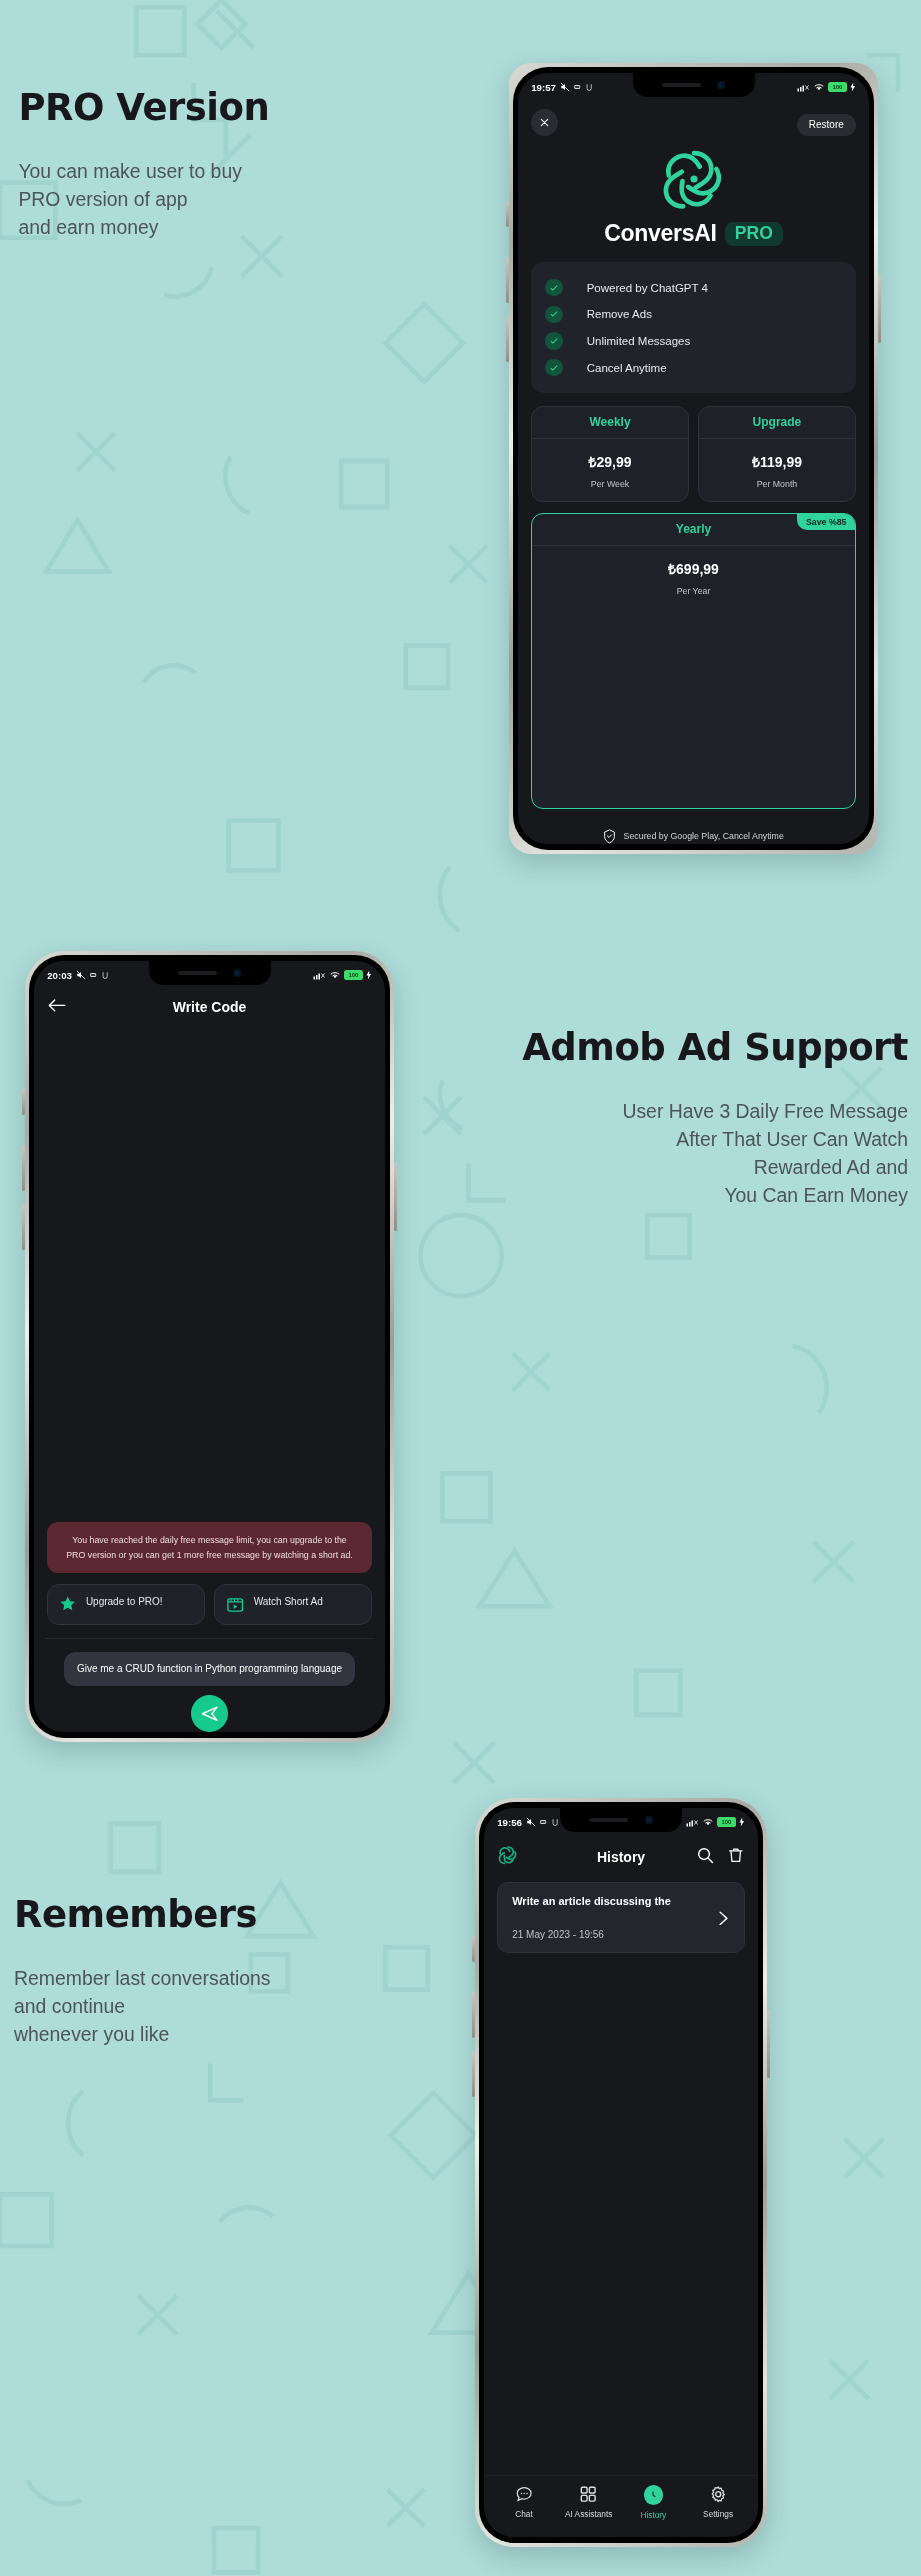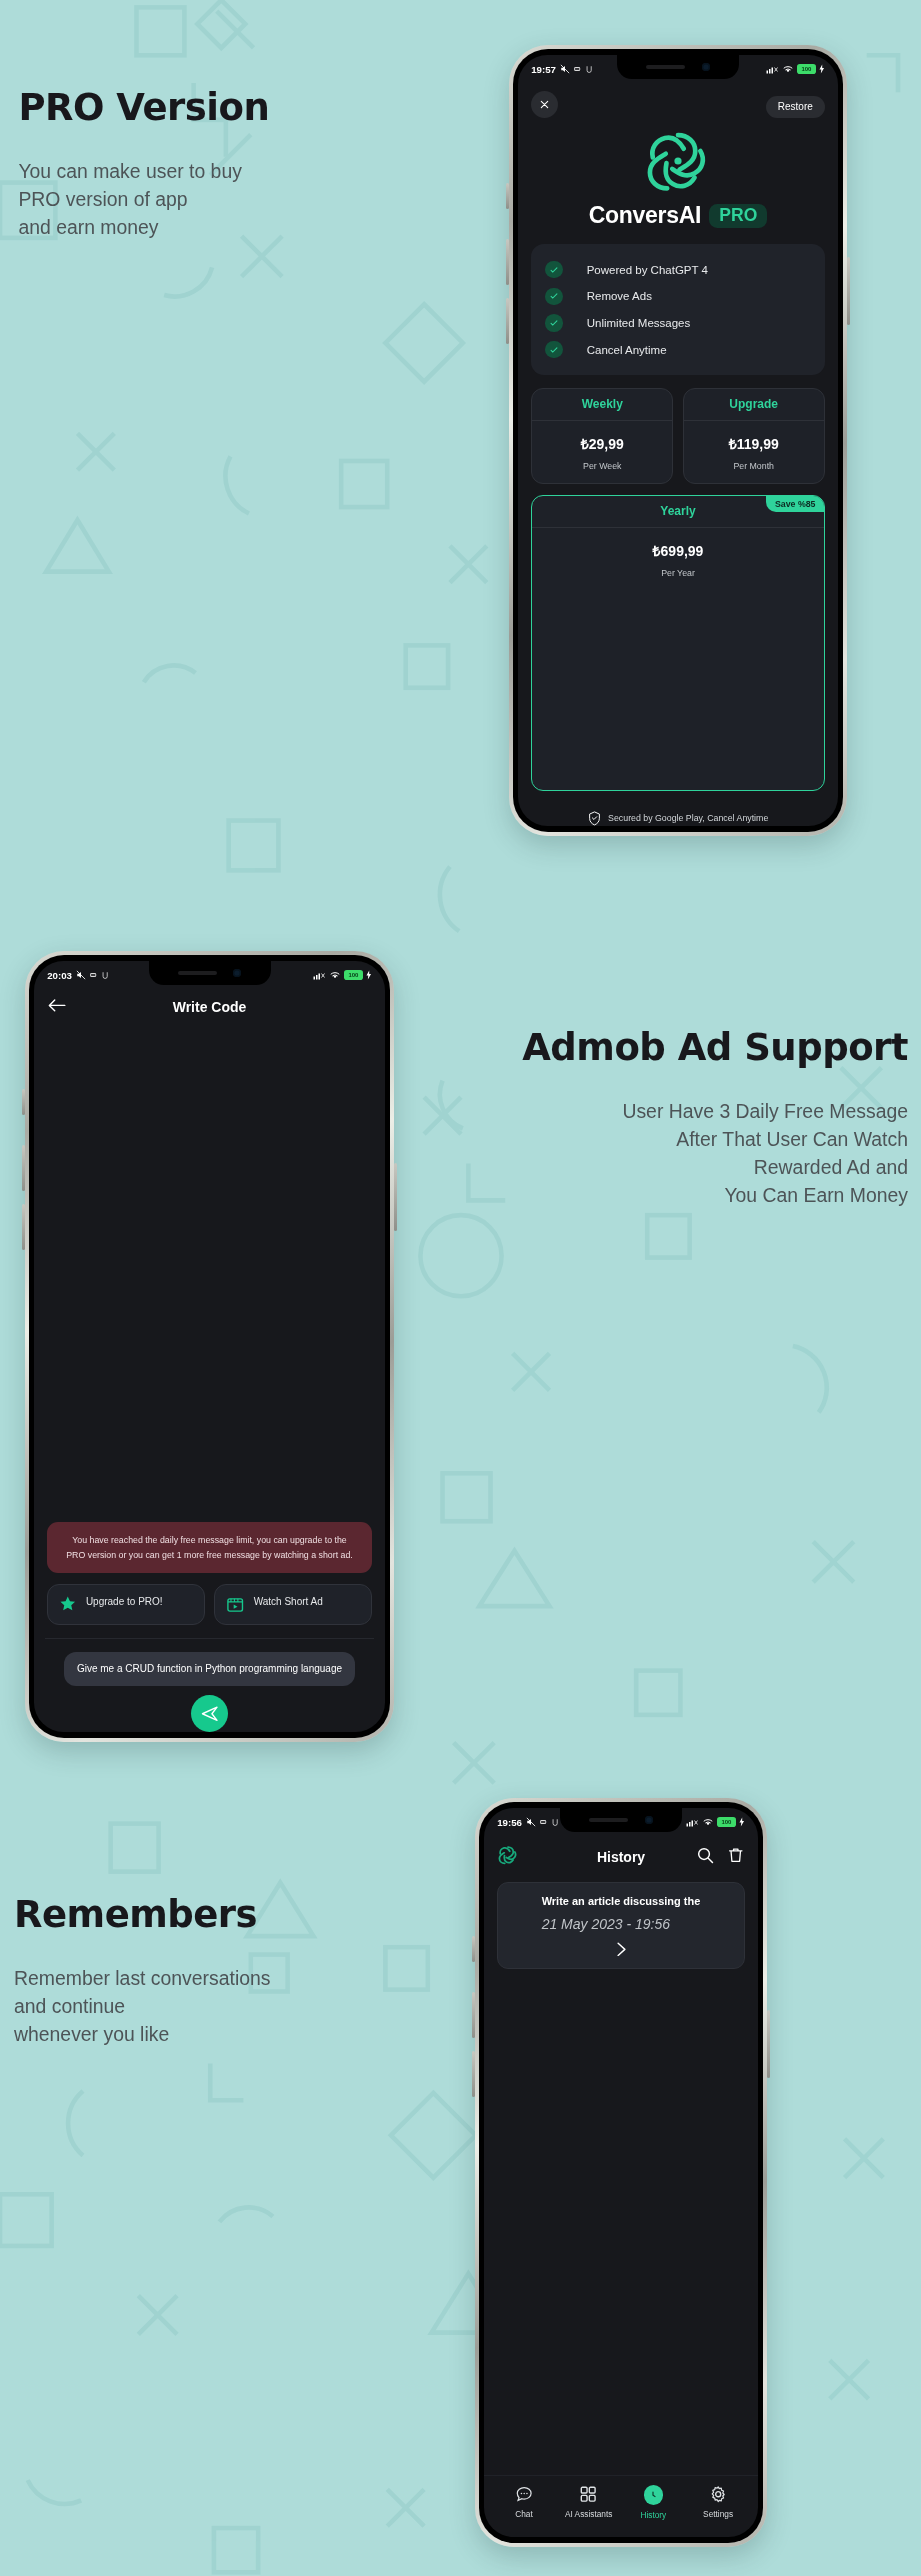--- a/index.html
+++ b/index.html
@@ -88,21 +88,21 @@
   }
   .speaker { width: 39px; height: 4.6px; border-radius: 2.8px; background: #1d1d1f; }
   .cam { width: 8.3px; height: 8.3px; border-radius: 50%; background: #0b1c2c; box-shadow: inset 0 0 0 1.4px #07131d; }
   .batt {
     display:inline-flex; align-items:center; justify-content:center;
     width: 18.4px; height: 10px; border-radius: 2.8px;
     background: #3ddc6a; color:#063d18; font-size:6px; font-weight:700;
   }
 
   
-  #phone-pro { left: 509px; top: 45px; width: 338px; height: 791px; }
+  #phone-pro { left: 509px; top: 63px; width: 369px; height: 791px; border-radius: 22px; }
   .pro-top { display: flex; align-items: flex-end; justify-content: space-between; padding: 7.4px 13px 0; }
   .circle-btn {
     width: 27px; height: 27px; border-radius: 50%;
     background: #2a2c31; display: flex; align-items: center; justify-content: center;
   }
   .restore-btn {
     background: #2a2c31; color: #fff; font-size: 10px;
     padding: 5.5px 12px; border-radius: 14px; font-weight: 500;
   }
   .logo-wrap { display: flex; justify-content: center; margin-top: 7.4px; }
@@ -178,24 +178,24 @@
     width: 37px; height: 37px; border-radius: 50%; background: #16c98d;
     display: flex; align-items: center; justify-content: center; flex: none;
   }
 
   
   #phone-history { left: 475px; top: 1798px; width: 292px; height: 749px; }
   .hist-bar { display: flex; align-items: center; padding: 8.3px 13px 13px; position: relative; flex: none; }
   .hist-icons { display: flex; gap: 13px; margin-left: auto; z-index: 2; }
   .hist-item {
     margin: 0 13px; background: #23262d; border: 0.9px solid #2e3138; border-radius: 11px;
-    padding: 12px 14px; display: flex; align-items: center; gap: 9.2px; flex-direction: column;
+    padding: 12px 14px; display: flex; align-items: center; gap: 9.2px;
   }
   .hist-item-title { color: #fff; font-size: 11px; font-weight: 700; }
-  .hist-item-date { color: #c0c4c8; font-size: 14px; margin-top: 9px; font-style: italic; }
+  .hist-item-date { color: #c0c4c8; font-size: 10px; margin-top: 22px; }
   .hist-list { flex: 1; }
   .tabbar {
     display: flex; padding: 9.2px 7.4px 16.6px; border-top: 0.9px solid #202228; flex: none;
   }
   .tab { flex: 1; display: flex; flex-direction: column; align-items: center; gap: 5.5px; }
   .tab-label { font-size: 8.3px; color: #d8dbde; }
   .tab.active .tab-label { color: #2fd39b; }
   .tab-ico-active {
     width: 19.4px; height: 19.4px; border-radius: 50%; background: #2fd39b;
     display: flex; align-items: center; justify-content: center;

